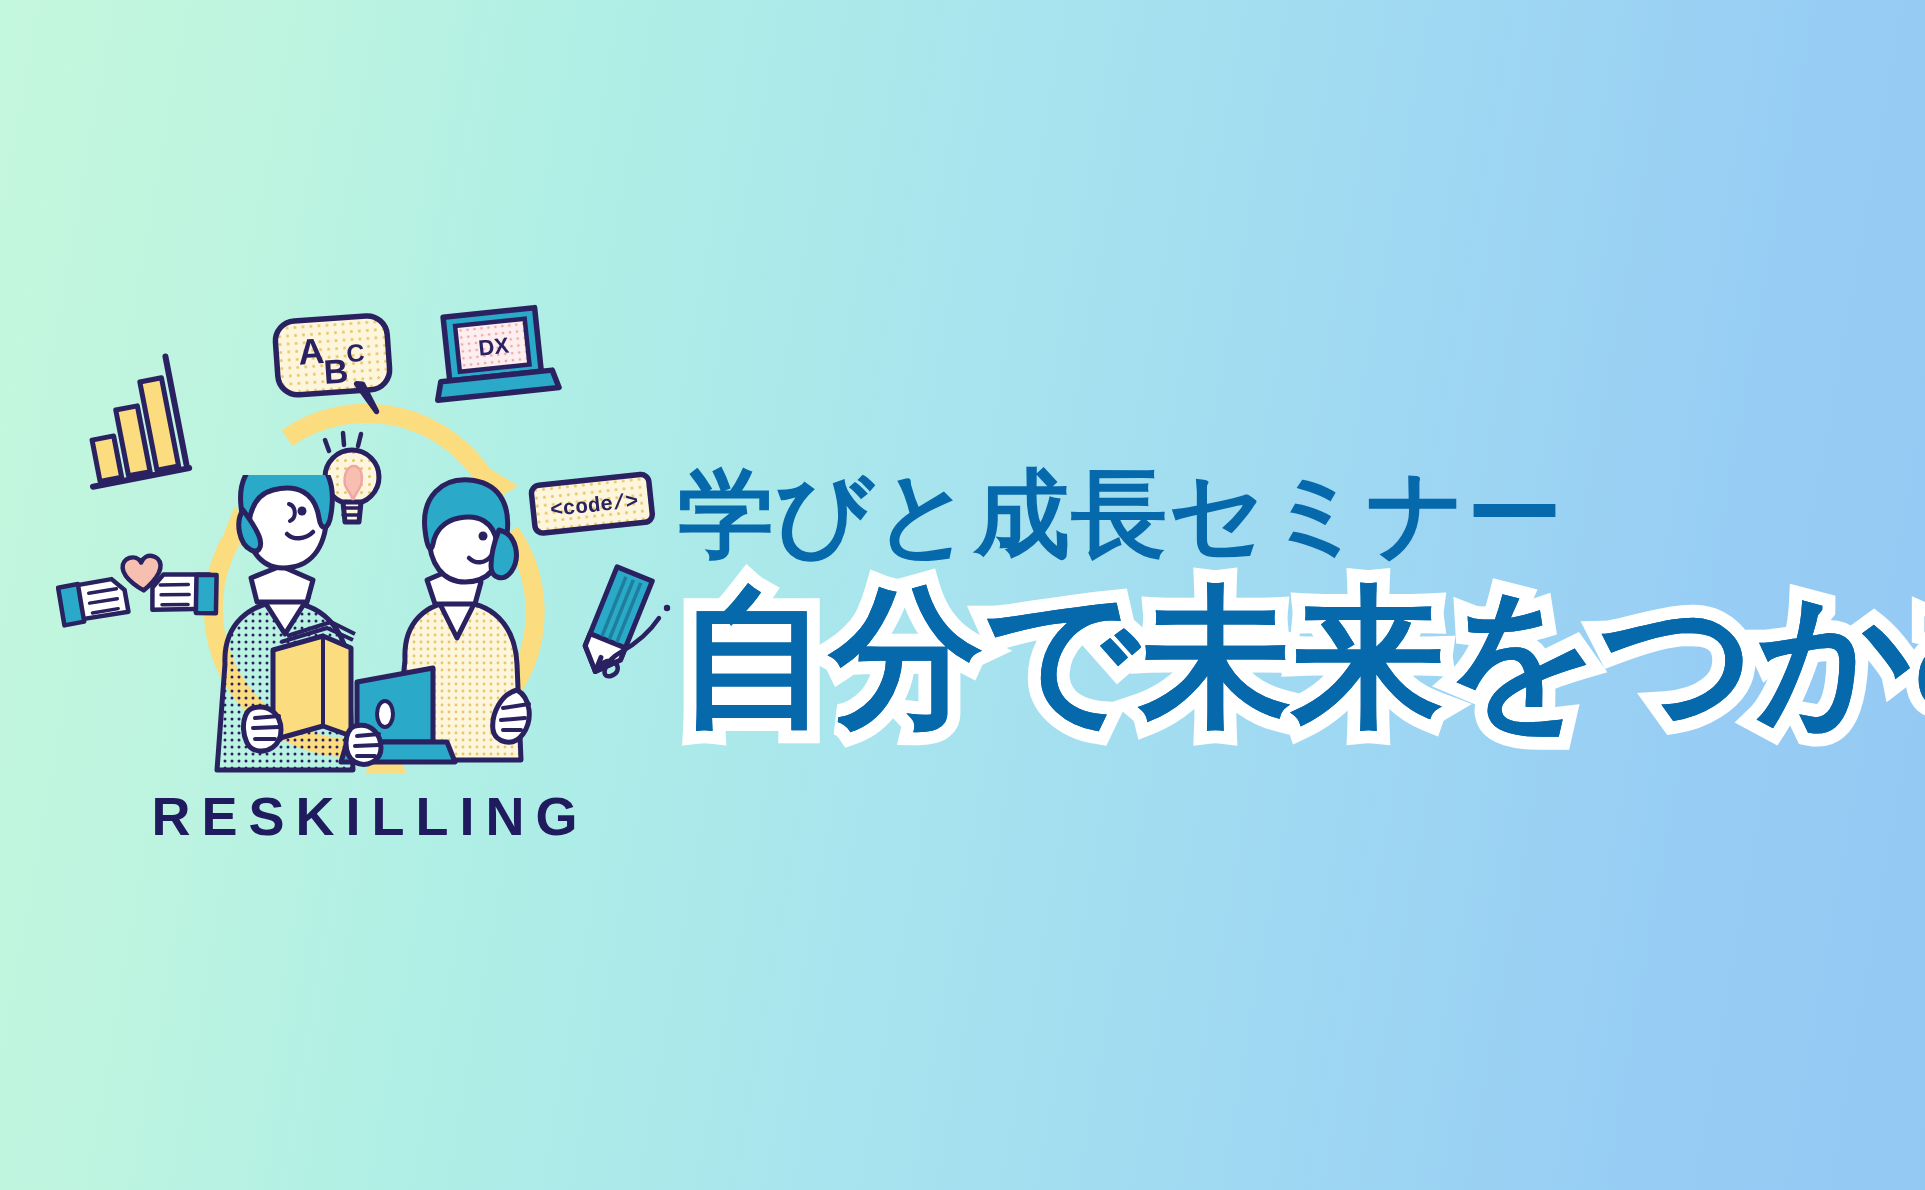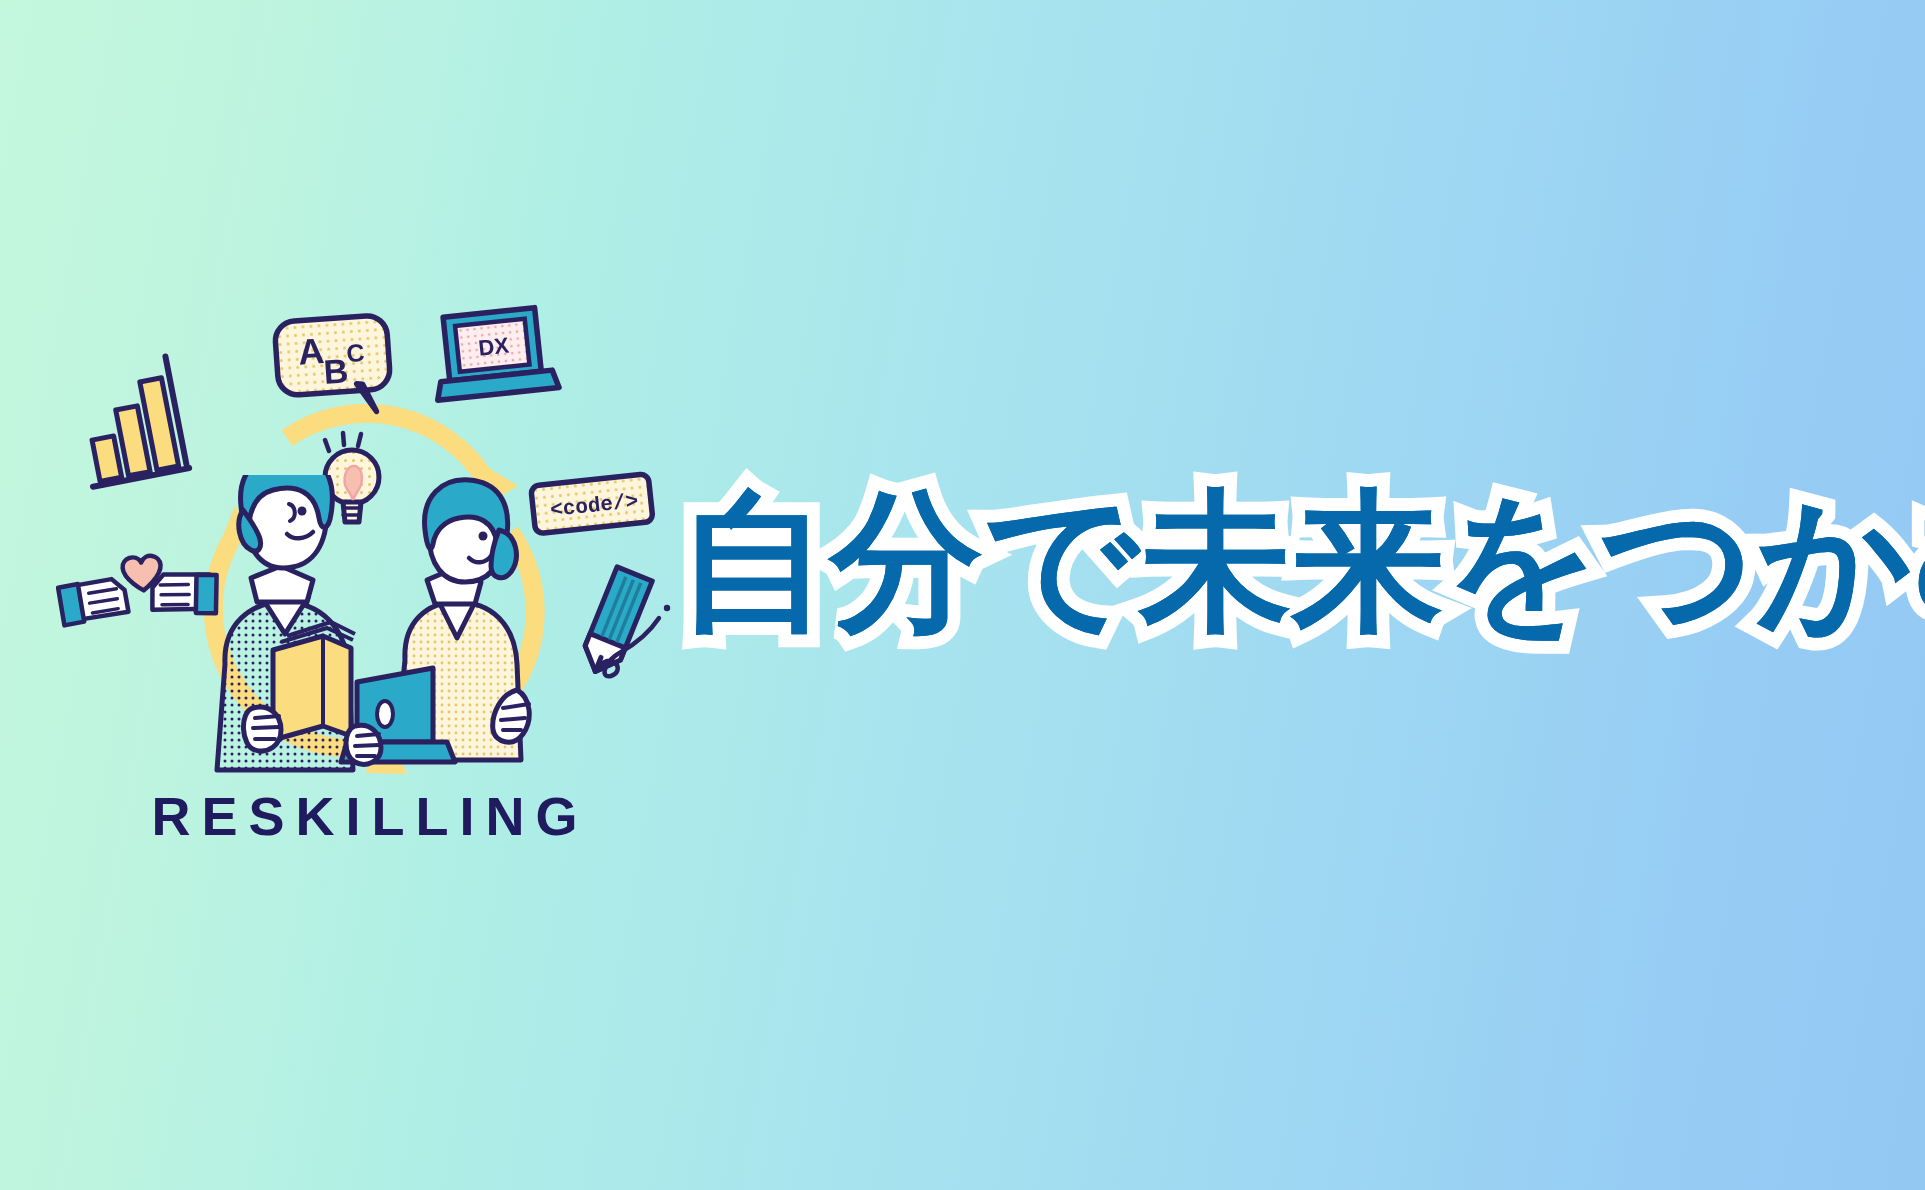--- a/index.html
+++ b/index.html
@@ -257,19 +257,20 @@
             <path d="M302,466 L320,466"></path>
           </g>
         </g>
       </g>
 
       <text x="315" y="545" text-anchor="middle" font-family="'Liberation Sans',sans-serif" font-size="54" font-weight="700" letter-spacing="11" fill="#1f1b5e">RESKILLING</text>
     </svg>
   </div>
 
   <div id="text-block">
+    <div id="subtitle">学びと成長セミナー</div>
     <div id="headline-wrap">
       <div id="headline">自分で未来をつかむ</div>
       <div id="headline-top">自分で未来をつかむ</div>
     </div>
   </div>
 
 </div>
 
 </body></html>

